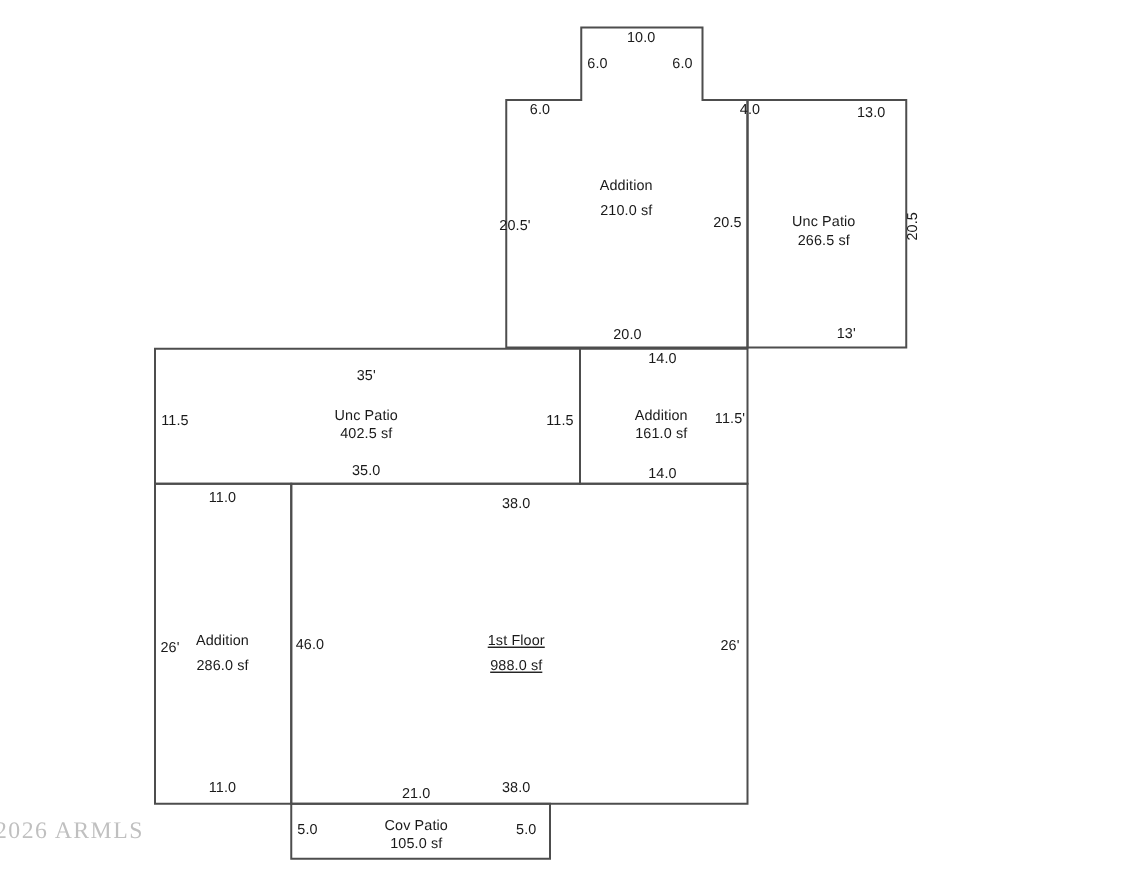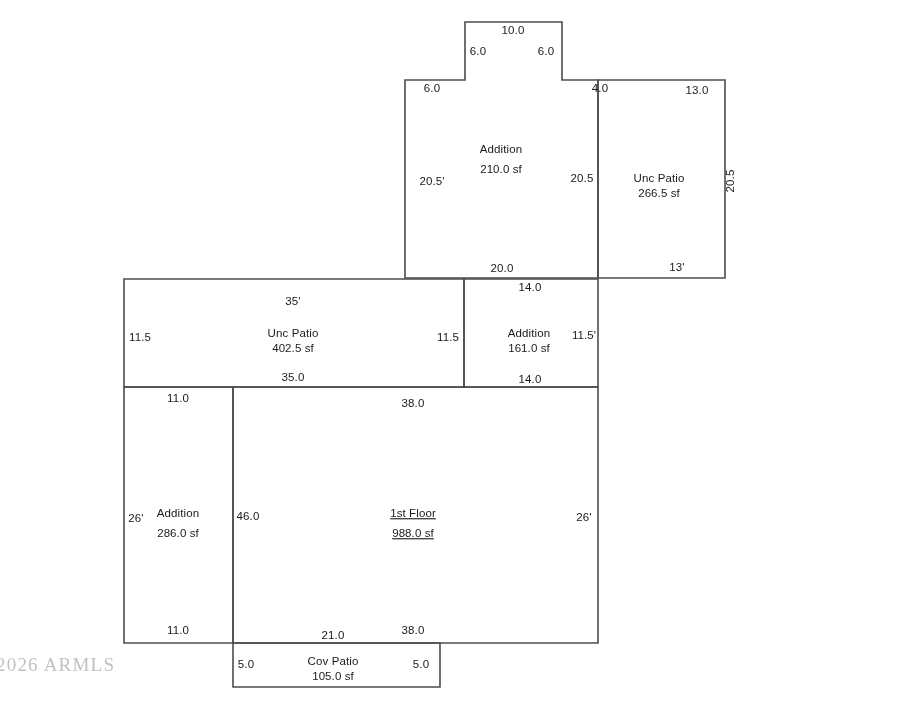--- a/index.html
+++ b/index.html
@@ -139,21 +139,21 @@
   </div>
 
   <div class="dim-label" style="left:513px; top:31px;">10.0</div>
   <div class="dim-label" style="left:478px; top:52px;">6.0</div>
   <div class="dim-label" style="left:546px; top:52px;">6.0</div>
 
   <div class="dim-label" style="left:432px; top:89px;">6.0</div>
   <div class="dim-label" style="left:600px; top:89px;">4.0</div>
   <div class="dim-label" style="left:661px; top:91px;margin-left:36px;">13.0</div>
 
-  <div class="dim-label" style="left:432px; top:182px;text-align:right;">20.5'</div>
+  <div class="dim-label" style="left:412px; top:182px;text-align:right;">20.5'</div>
   <div class="dim-label" style="left:582px; top:179px;">20.5</div>
   <div class="dim-label rot90" style="left:731px; top:181px;">20.5</div>
 
   <div class="dim-label" style="left:502px; top:269px;">20.0</div>
   <div class="dim-label" style="left:677px; top:268px;">13'</div>
 
   <div class="dim-label" style="left:293px; top:302px;">35'</div>
   <div class="dim-label" style="left:530px; top:288px;">14.0</div>
 
   <div class="dim-label" style="left:140px; top:338px;">11.5</div>

